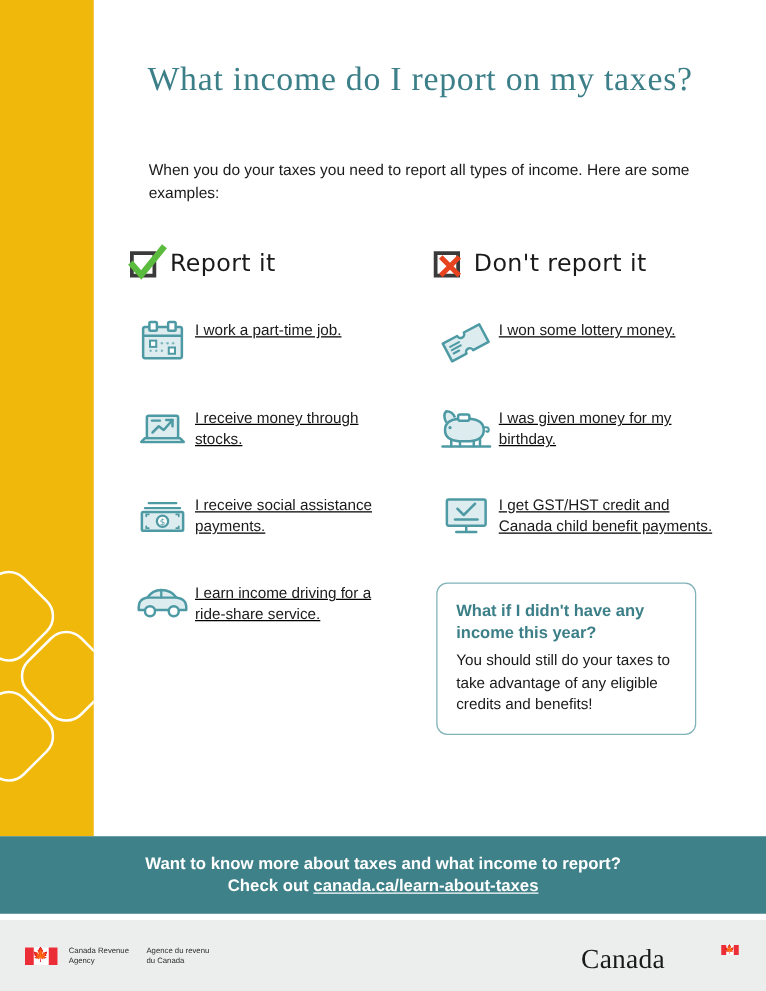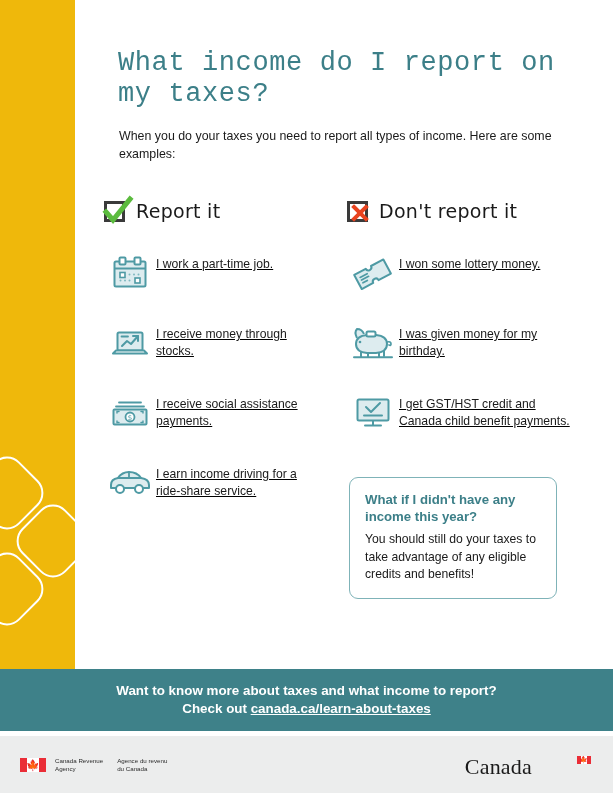--- a/index.html
+++ b/index.html
@@ -26,21 +26,21 @@
     transform:rotate(45deg);
   }
   .deco.d1{width:58px;height:58px;left:-24px;top:462px;}
   .deco.d2{width:58px;height:58px;left:22px;top:510px;}
   .deco.d3{width:58px;height:58px;left:-24px;top:558px;}
 
   
   .title{
     position:absolute;left:118px;top:48px;width:470px;
     color:#3C7F88;
-    font-family:Liberation Mono, monospace;
+    font-family:Liberation Serif, serif;
     font-size:27px;
     font-weight:400;
     letter-spacing:0.6px;
     line-height:1.15;
   }
   .intro{
     position:absolute;left:119px;top:128px;width:450px;
     color:#1a1a1a;font-size:12.4px;line-height:1.45;
   }
 
@@ -65,21 +65,21 @@
   .item{display:flex;align-items:flex-start;margin-bottom:24px;}
   .item .ico{width:52px;flex:none;display:flex;justify-content:center;align-items:flex-start;padding-top:2px;}
   .item .txt{
     font-size:12.2px;line-height:1.42;color:#1a1a1a;padding-top:4px;
   }
   .col-left .item{min-height:46px;}
   .col-right .item{min-height:46px;}
 
   
   .callout{
-    position:absolute;left:349px;top:477px;width:208px;
+    position:absolute;left:349px;top:466px;width:208px;
     box-sizing:border-box;
     border:1.5px solid #7FB3B8;border-radius:9px;
     padding:13px 15px 14px 15px;
     background:#fff;
   }
   .callout h3{
     margin:0 0 6px 0;color:#3C7F88;
     font-size:13.2px;font-weight:bold;line-height:1.3;
   }
   .callout p{margin:0;font-size:12.2px;line-height:1.44;color:#1a1a1a;}

